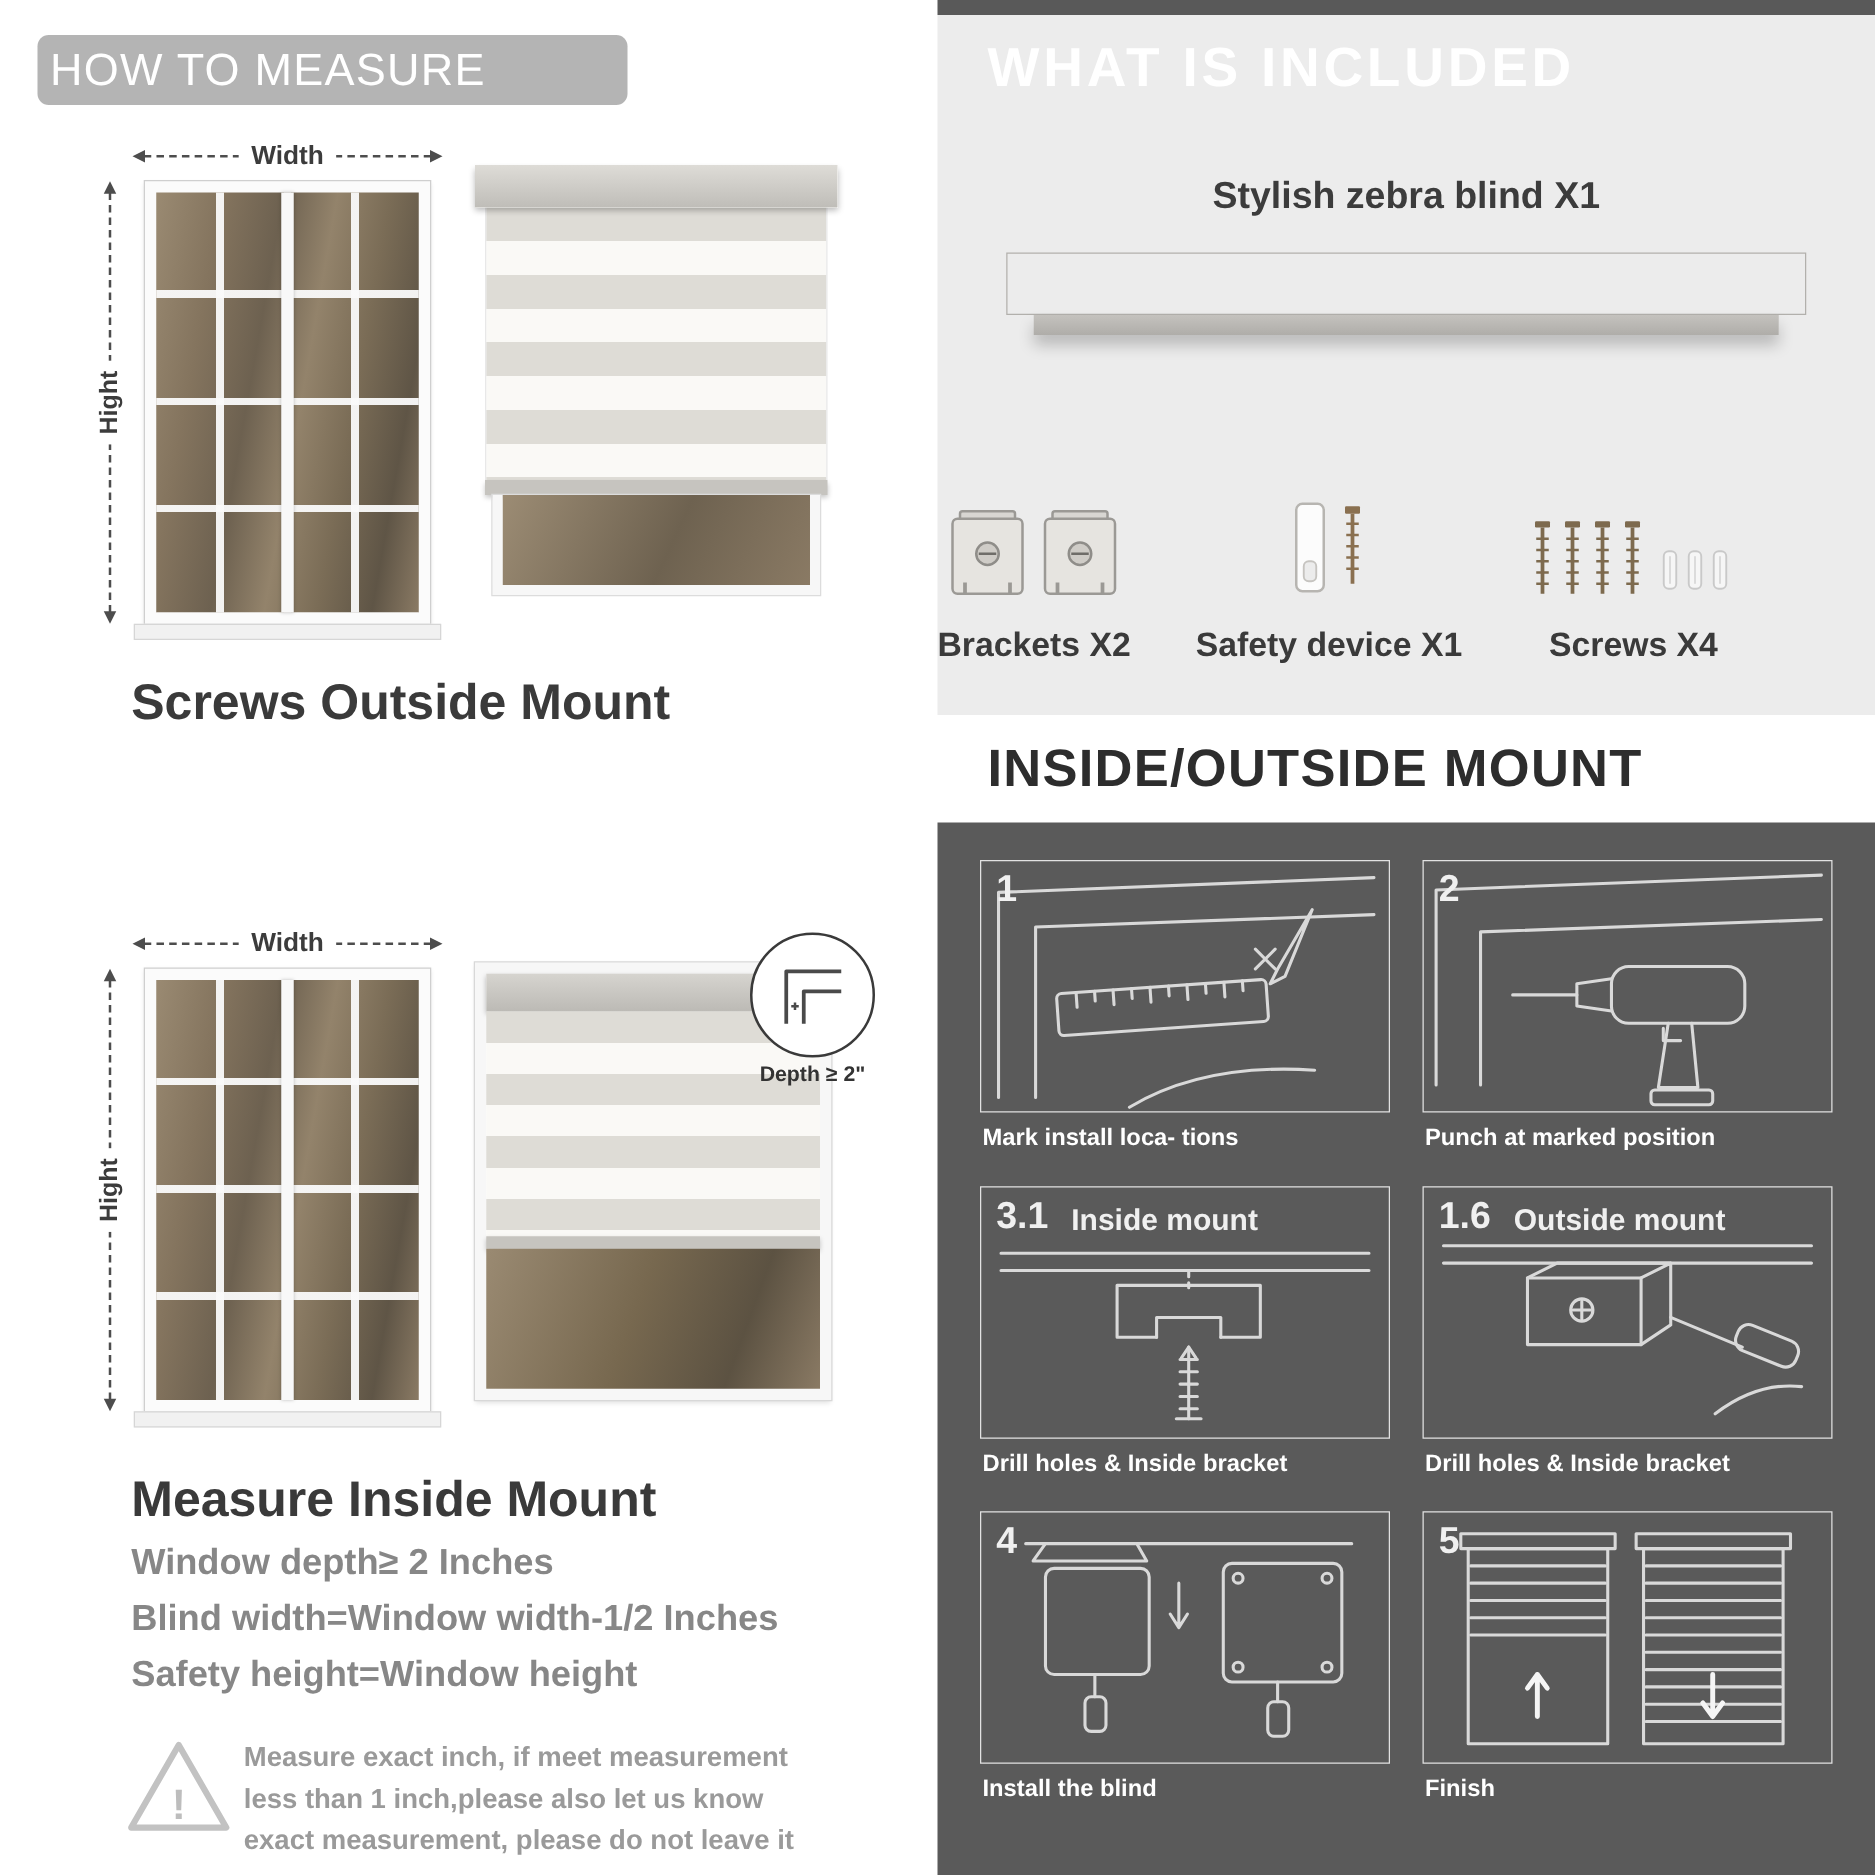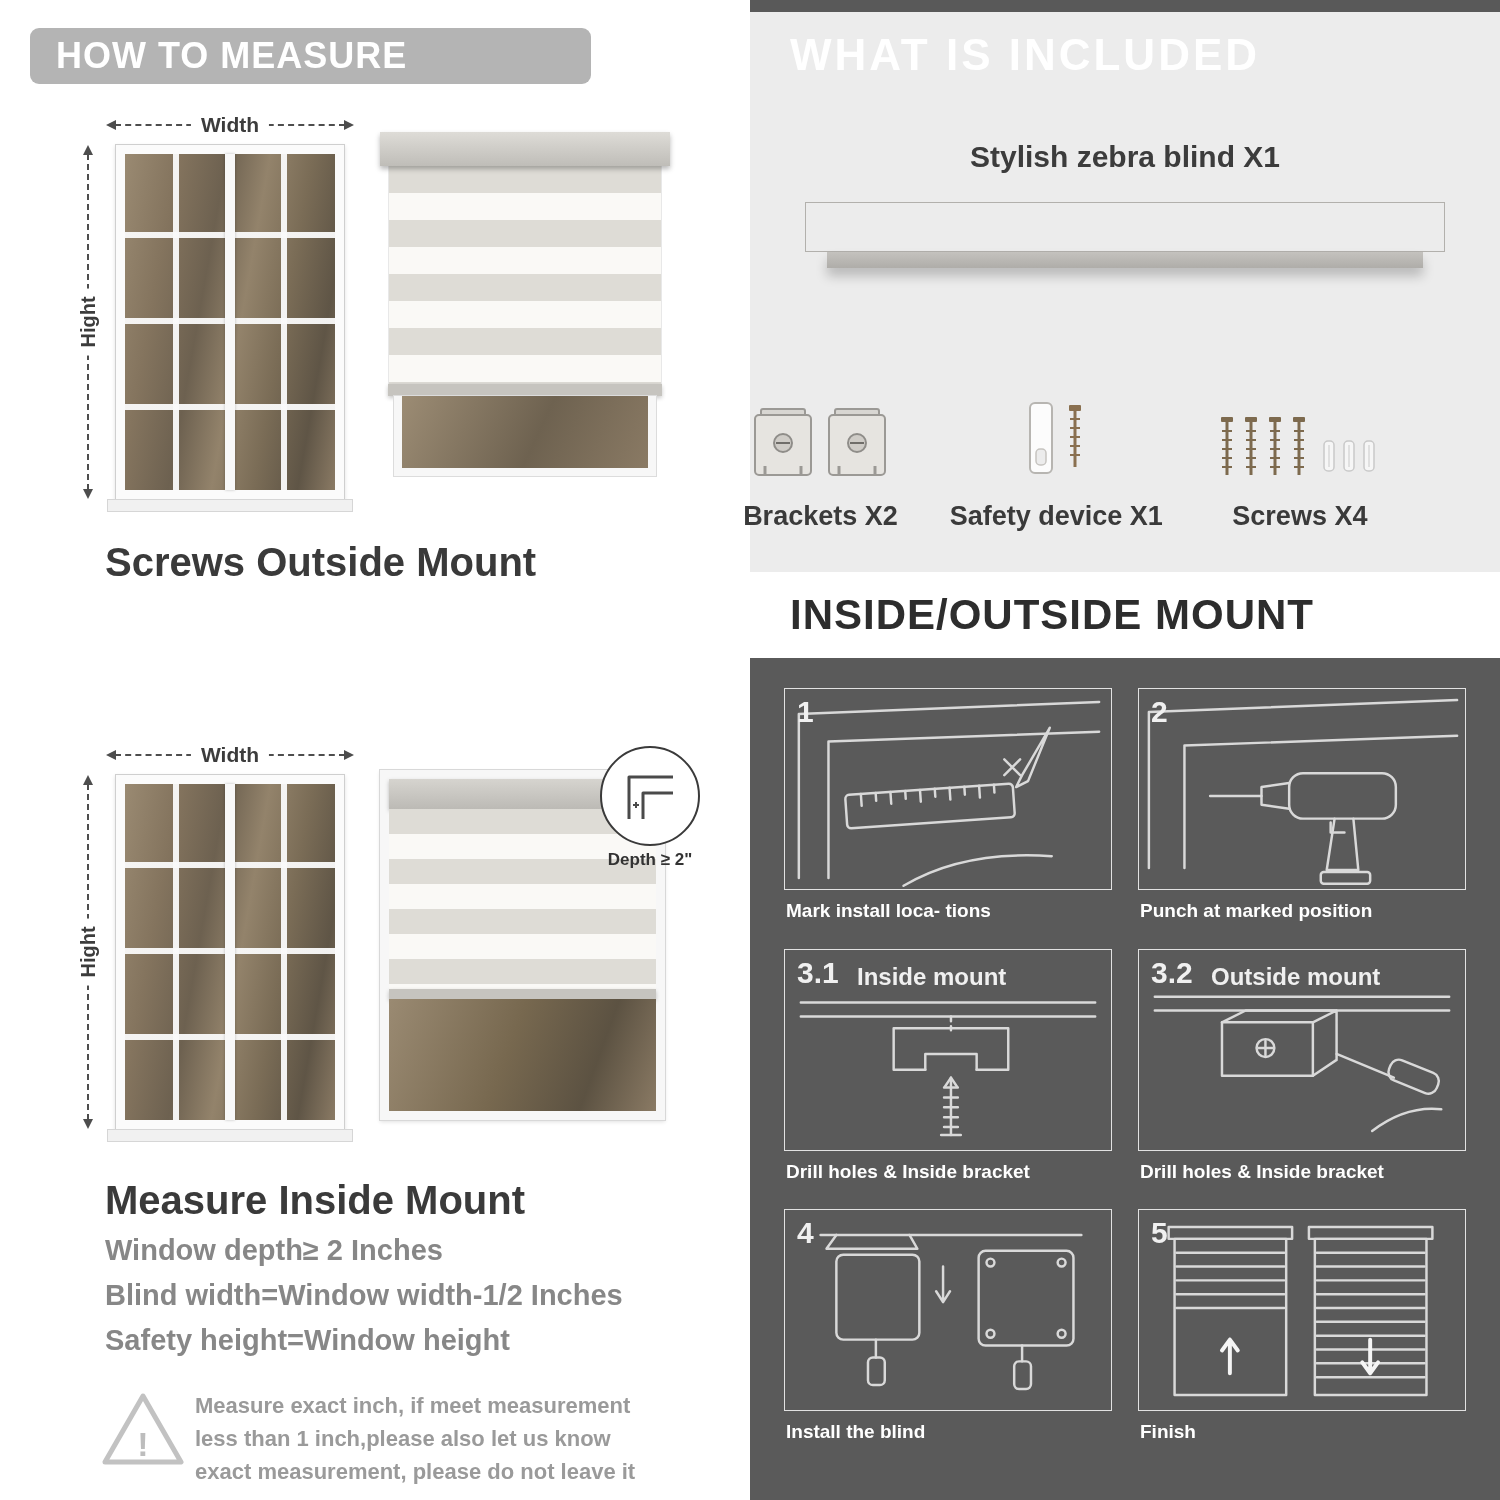--- a/index.html
+++ b/index.html
@@ -1,22 +1,22 @@
 <!DOCTYPE html>
 <html><head>
 <meta charset="utf-8">
 <style>
   html,body{margin:0;padding:0;}
   body{width:1500px;height:1500px;font-family:"Liberation Sans",sans-serif;background:#fff;position:relative;overflow:hidden;}
   .page{position:absolute;inset:0;}
 
   
   .left{position:absolute;left:0;top:0;width:750px;height:1500px;background:#fff;}
-  .lheader{position:absolute;left:30px;top:28px;width:561px;height:56px;background:#b4b4b4;border-radius:9px;
-    color:#fff;font-weight:bold;font-size:36px;letter-spacing:1px;display:flex;align-items:center;padding-left:26px;box-sizing:border-box;}
+  .lheader{position:absolute;left:30px;top:28px;width:472px;height:56px;background:#b4b4b4;border-radius:9px;
+    color:#fff;font-weight:normal;font-size:36px;letter-spacing:1px;display:flex;align-items:center;padding-left:10px;box-sizing:border-box;}
 
   .diag{position:absolute;left:35px;width:690px;height:410px;}
   .d1{top:112px;}
   .d2{top:742px;}
 
   
   .win{position:absolute;left:80px;top:32px;width:230px;height:356px;background:#fbfbfb;border:1px solid #cfcfcf;padding:9px;box-sizing:border-box;box-shadow:0 2px 4px rgba(0,0,0,.12);}
   .glass{position:relative;width:100%;height:100%;
     background:linear-gradient(100deg,#9a8a72 0%,#84745e 20%,#6d6150 38%,#93836b 54%,#7a6c56 70%,#5f5546 86%,#8a7a64 100%);}
   .glass::before{content:"";position:absolute;inset:0;
@@ -66,21 +66,21 @@
   
   .right{position:absolute;left:750px;top:0;width:750px;height:1500px;}
   .rtopstrip{position:absolute;left:0;top:0;width:750px;height:12px;background:#595959;}
   .r-top{position:absolute;left:0;top:12px;width:750px;height:560px;background:#ececec;}
   .inc-header{position:absolute;left:40px;top:18px;font-size:44px;font-weight:bold;color:#fff;letter-spacing:3px;}
   .blind-label{position:absolute;left:0;top:128px;width:100%;text-align:center;font-size:30px;font-weight:bold;color:#3c3c3c;}
   .headrail{position:absolute;left:55px;top:190px;width:640px;}
   .hr-main{height:50px;background:linear-gradient(180deg,#deden 0,#dedcd8 0%,#c9c7c3 60%,#bcbab6 100%);border:1px solid #b2b0ac;box-sizing:border-box;}
   .hr-lip{height:16px;width:93%;margin:0 auto;background:linear-gradient(180deg,#c4c2be,#afada9);box-shadow:0 8px 12px rgba(0,0,0,.22);}
 
-  .parts{position:absolute;left:0;top:330px;width:628px;height:190px;display:flex;justify-content:center;gap:52px;}
+  .parts{position:absolute;left:0;top:330px;width:628px;height:190px;display:flex;justify-content:space-between;gap:52px;}
   .part-col{display:flex;flex-direction:column;align-items:center;justify-content:flex-end;}
   .part-icons{display:flex;align-items:flex-end;gap:10px;height:110px;}
   .part-label{margin-top:18px;font-size:27px;font-weight:bold;color:#3a3a3a;white-space:nowrap;}
 
   .m-band{position:absolute;left:0;top:572px;width:750px;height:86px;background:#fff;display:flex;align-items:center;padding-left:40px;box-sizing:border-box;}
   .m-header{font-size:42px;font-weight:bold;color:#2d2d2d;letter-spacing:1px;}
   .m-panel{position:absolute;left:0;top:658px;width:750px;height:842px;background:#5a5a5a;box-sizing:border-box;padding:30px 34px;
     display:grid;grid-template-columns:1fr 1fr;column-gap:26px;}
   .step{display:flex;flex-direction:column;}
   .step .box{position:relative;height:200px;border:1px solid #e2e2e2;overflow:hidden;}
@@ -292,21 +292,21 @@
               <path d="M158 186 h20"></path>
               <path d="M168 128 l-6 9 M168 128 l6 9"></path>
             </g>
           </svg>
         </div>
         <div class="cap">Drill holes &amp;  Inside bracket</div>
       </div>
 
       <div class="step">
         <div class="box">
-          <div class="num">3.2</div>
+          <div class="num">1.6</div>
           <div class="inlbl">Outside mount</div>
           <svg viewBox="0 0 330 200">
             <g class="lineart">
               <path d="M16 46 H314 M16 60 H314"></path>
               <path d="M84 72 h92 v54 h-92 z"></path>
               <path d="M84 72 l24 -12 h92 M176 72 l24 -12 M200 60 v50 M176 126 l24 -16"></path>
               <circle cx="128" cy="98" r="9"></circle>
               <path d="M121 98 h14 M128 91 v14"></path>
               <line x1="200" y1="104" x2="258" y2="128"></line>
               <rect x="252" y="116" width="52" height="22" rx="9" transform="rotate(22 278 127)"></rect>

